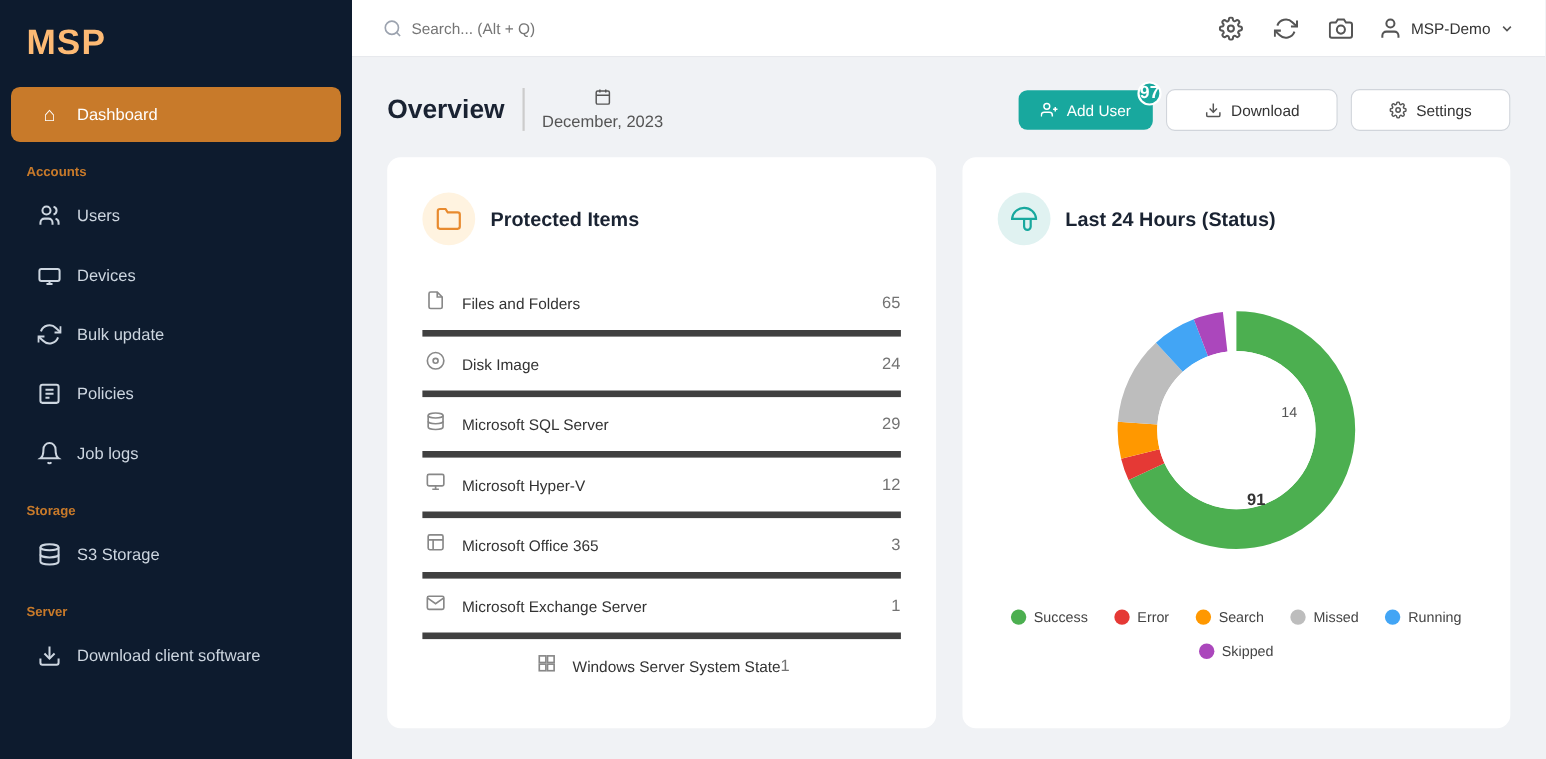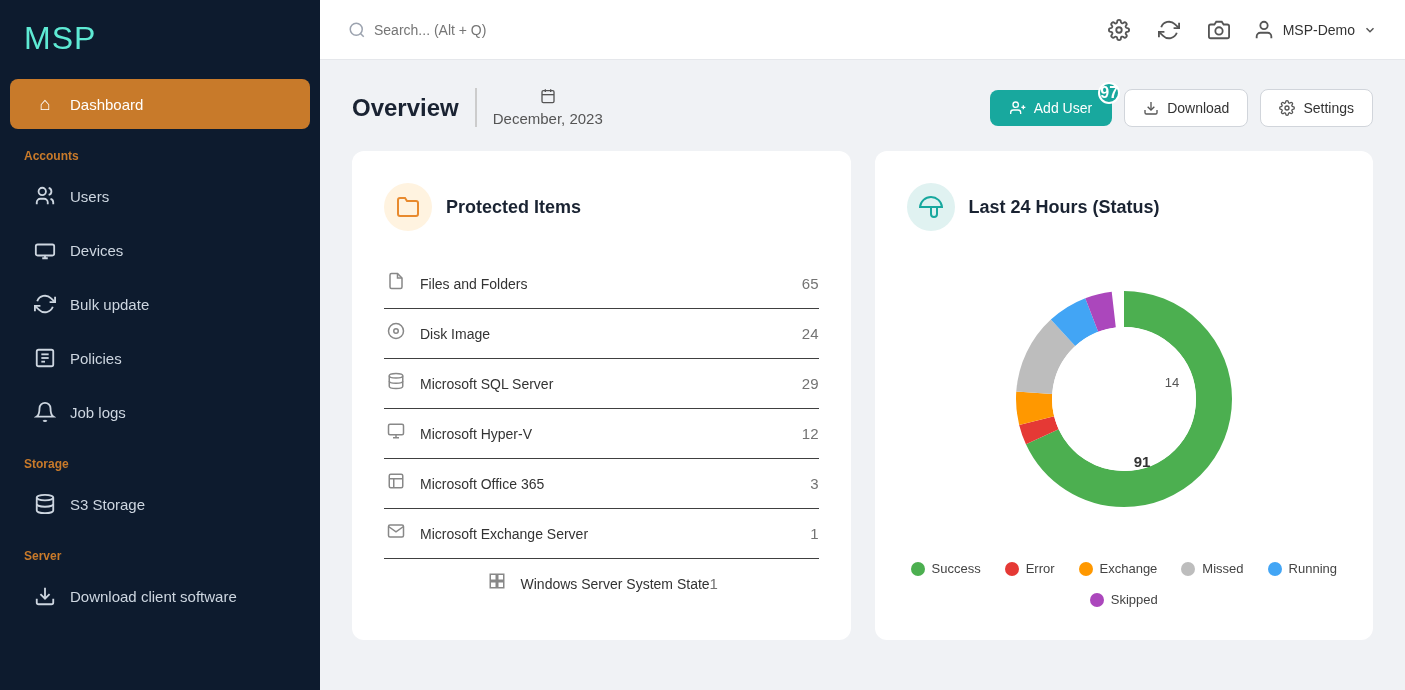--- a/index.html
+++ b/index.html
@@ -11,22 +11,22 @@
       min-width: 320px;
       background: #0d1b2e;
       color: #fff;
       display: flex;
       flex-direction: column;
       height: 690px;
     }
     .sidebar-logo {
       padding: 20px 24px;
       font-size: 32px;
-      font-weight: 400;
-      color: #5eead4;
+      font-weight: 700;
+      color: #fdba74;
       letter-spacing: 1px;
     }
     .sidebar-nav-item {
       display: flex;
       align-items: center;
       gap: 14px;
       padding: 14px 24px;
       cursor: pointer;
       border-radius: 8px;
       margin: 2px 10px;
@@ -171,21 +171,21 @@
       height: 22px;
       display: flex;
       align-items: center;
       justify-content: center;
     }
     .btn-outline {
       background: #fff;
       color: #333;
       border: 1.5px solid #d1d5db;
       border-radius: 8px;
-      padding: 10px 18px;
+      padding: 10px 34px;
       font-size: 14px;
       cursor: pointer;
       display: flex;
       align-items: center;
       gap: 8px;
     }
 
     
     .cards-row {
       display: flex;
@@ -223,21 +223,21 @@
 
     
     .protected-table {
       width: 100%;
     }
     .protected-row {
       display: flex;
       align-items: center;
       justify-content: space-between;
       padding: 13px 0;
-      border-bottom: 1px solid #404040;
+      border-bottom: 6px solid #404040;
     }
     .protected-row:last-child { border-bottom: none; justify-content: center; }
     .protected-label {
       display: flex;
       align-items: center;
       gap: 12px;
       color: #333;
       font-size: 14px;
     }
     .row-icon {
@@ -616,21 +616,21 @@
             <div class="legend-item">
               <div class="legend-dot" style="background:#4caf50;"></div>
               <span>Success</span>
             </div>
             <div class="legend-item">
               <div class="legend-dot" style="background:#e53935;"></div>
               <span>Error</span>
             </div>
             <div class="legend-item">
               <div class="legend-dot" style="background:#ff9800;"></div>
-              <span>Exchange</span>
+              <span>Search</span>
             </div>
             <div class="legend-item">
               <div class="legend-dot" style="background:#bdbdbd;"></div>
               <span>Missed</span>
             </div>
             <div class="legend-item">
               <div class="legend-dot" style="background:#42a5f5;"></div>
               <span>Running</span>
             </div>
             <div class="legend-item">

